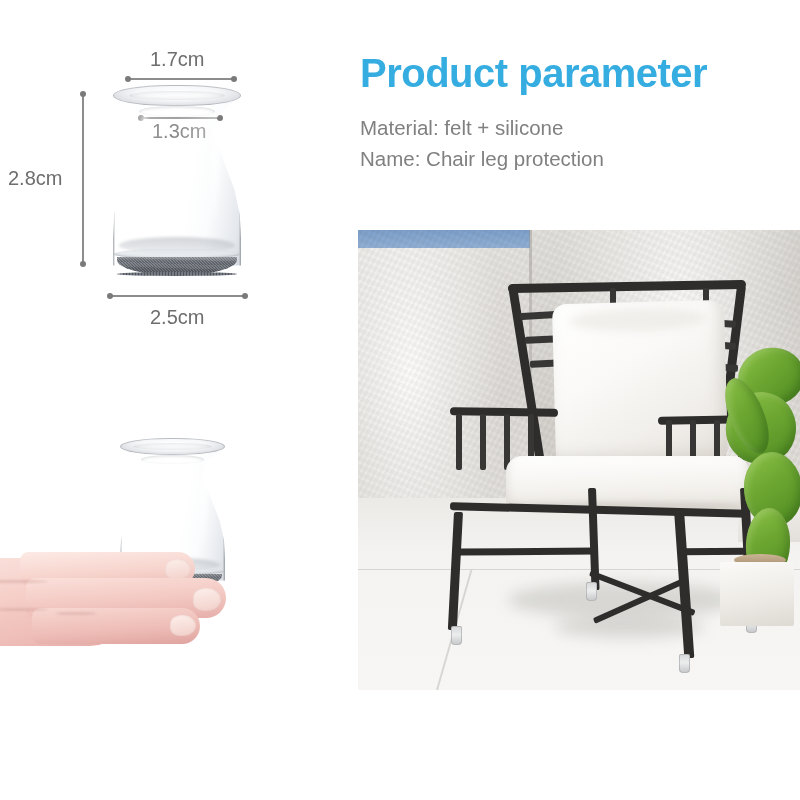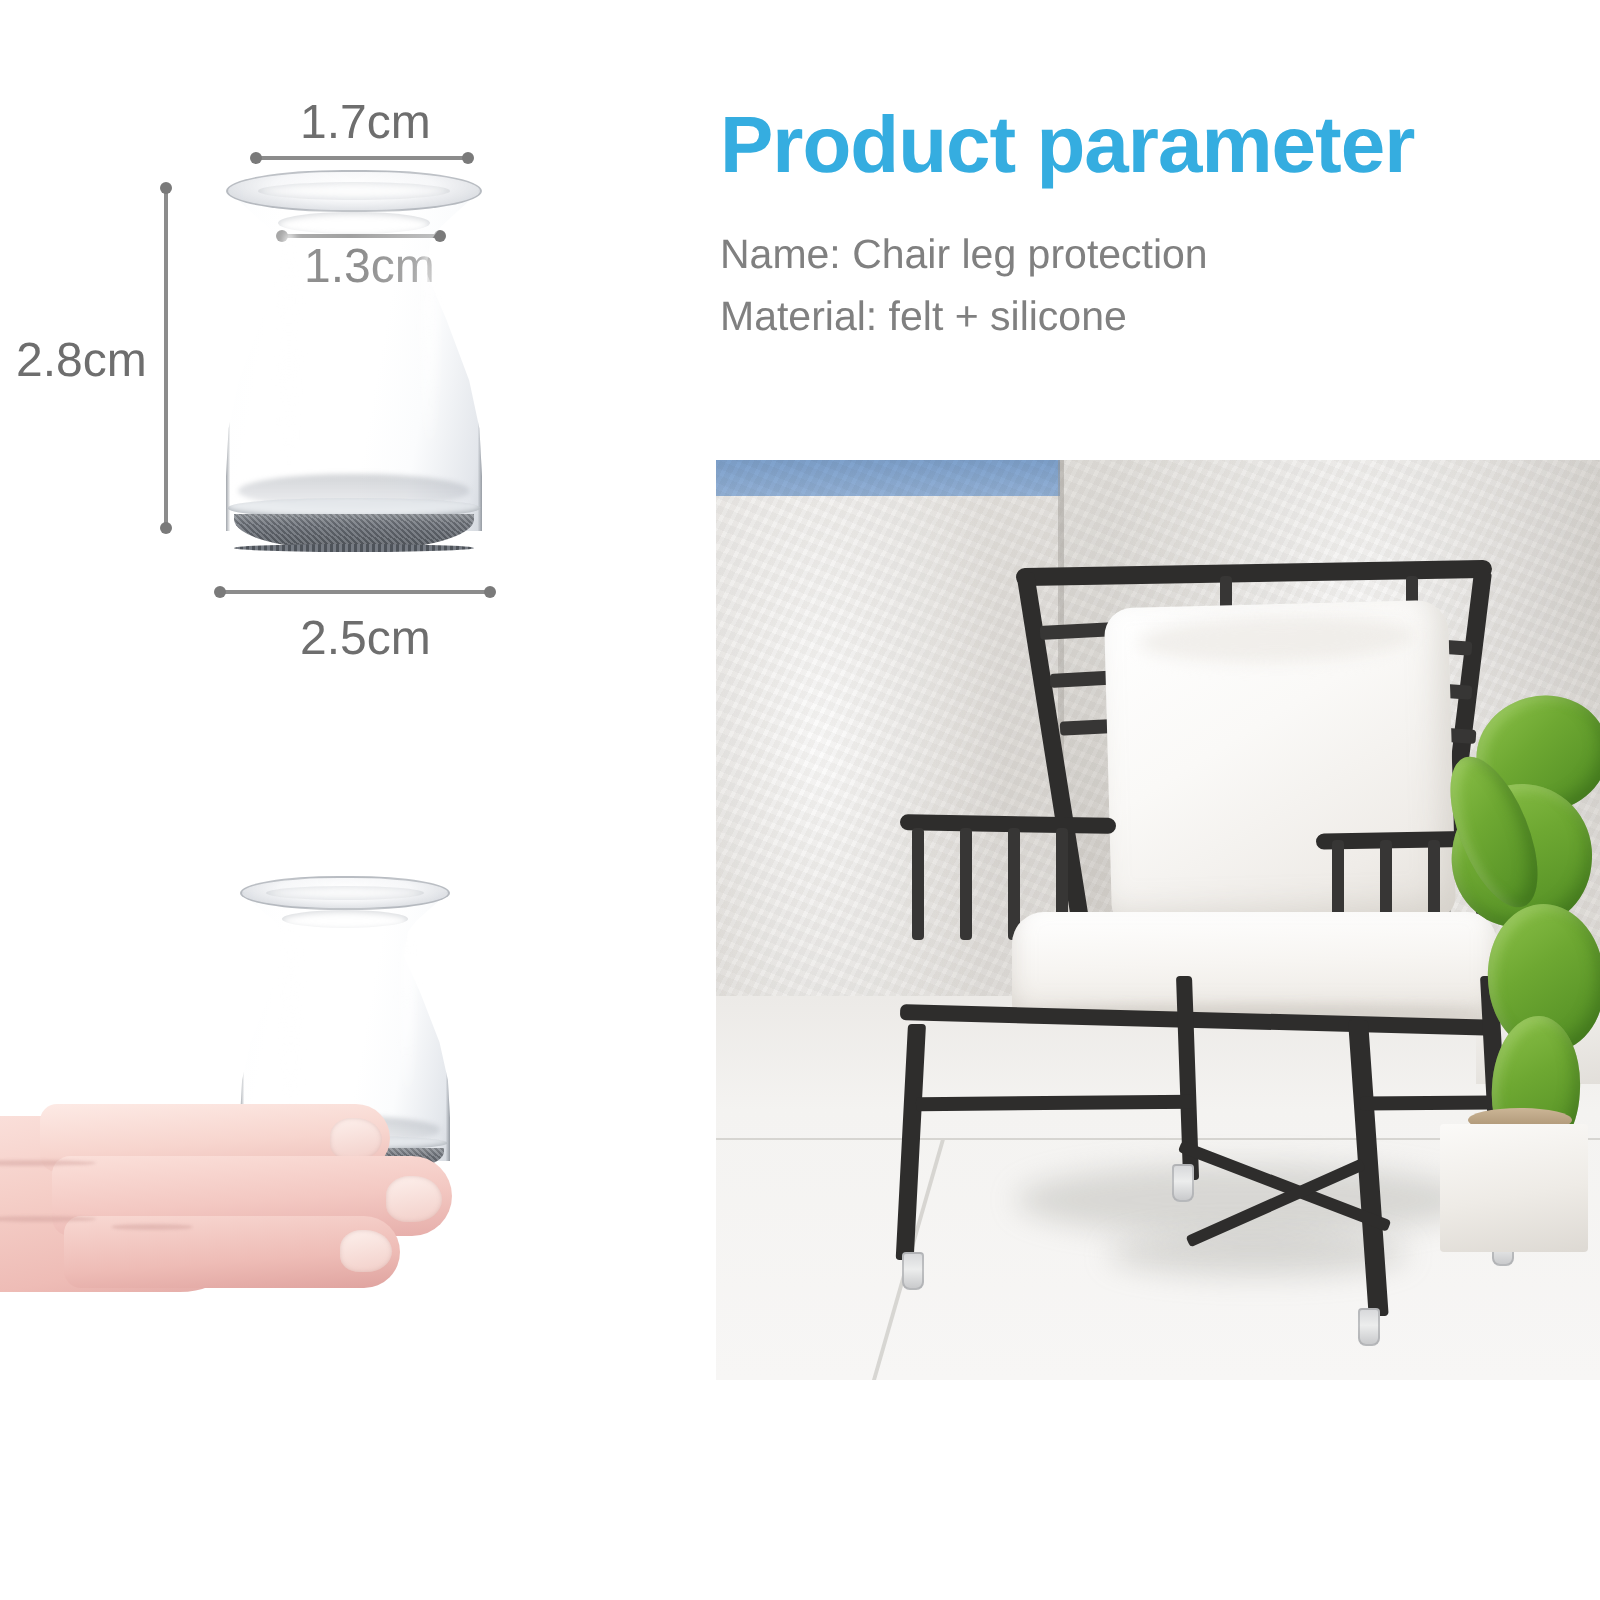--- a/index.html
+++ b/index.html
@@ -48,21 +48,21 @@
   
   .diagram {
     position: absolute;
     left: 0px;
     top: 30px;
     width: 340px;
     height: 310px;
   }
   .dim-label {
     position: absolute;
-    font-size: 24px;
+    font-size: 20px;
     color: #6e6e6e;
     white-space: nowrap;
   }
   .dim-line {
     position: absolute;
     background: #8c8c8c;
   }
   .dim-line.h { height: 1.6px; }
   .dim-line.v { width: 1.6px; }
   .dim-dot {
@@ -487,22 +487,22 @@
       <div class="neck-shade"></div>
       <div class="inner-floor"></div>
       <div class="base-ring"></div>
       <div class="felt"></div>
       <div class="felt-edge"></div>
     </div>
   </div>
 
   <div class="info-panel">
     <div class="product-title">Product parameter</div>
+    <div class="spec-line">Material: felt + silicone</div>
     <div class="spec-line">Name: Chair leg protection</div>
-    <div class="spec-line">Material: felt + silicone</div>
   </div>
 
   <div class="hand-scene">
 
     <div class="cap hand-cap">
       <div class="body"></div>
       <div class="body-outline"></div>
       <div class="highlight-l"></div>
       <div class="highlight-r"></div>
       <div class="rim"></div>

